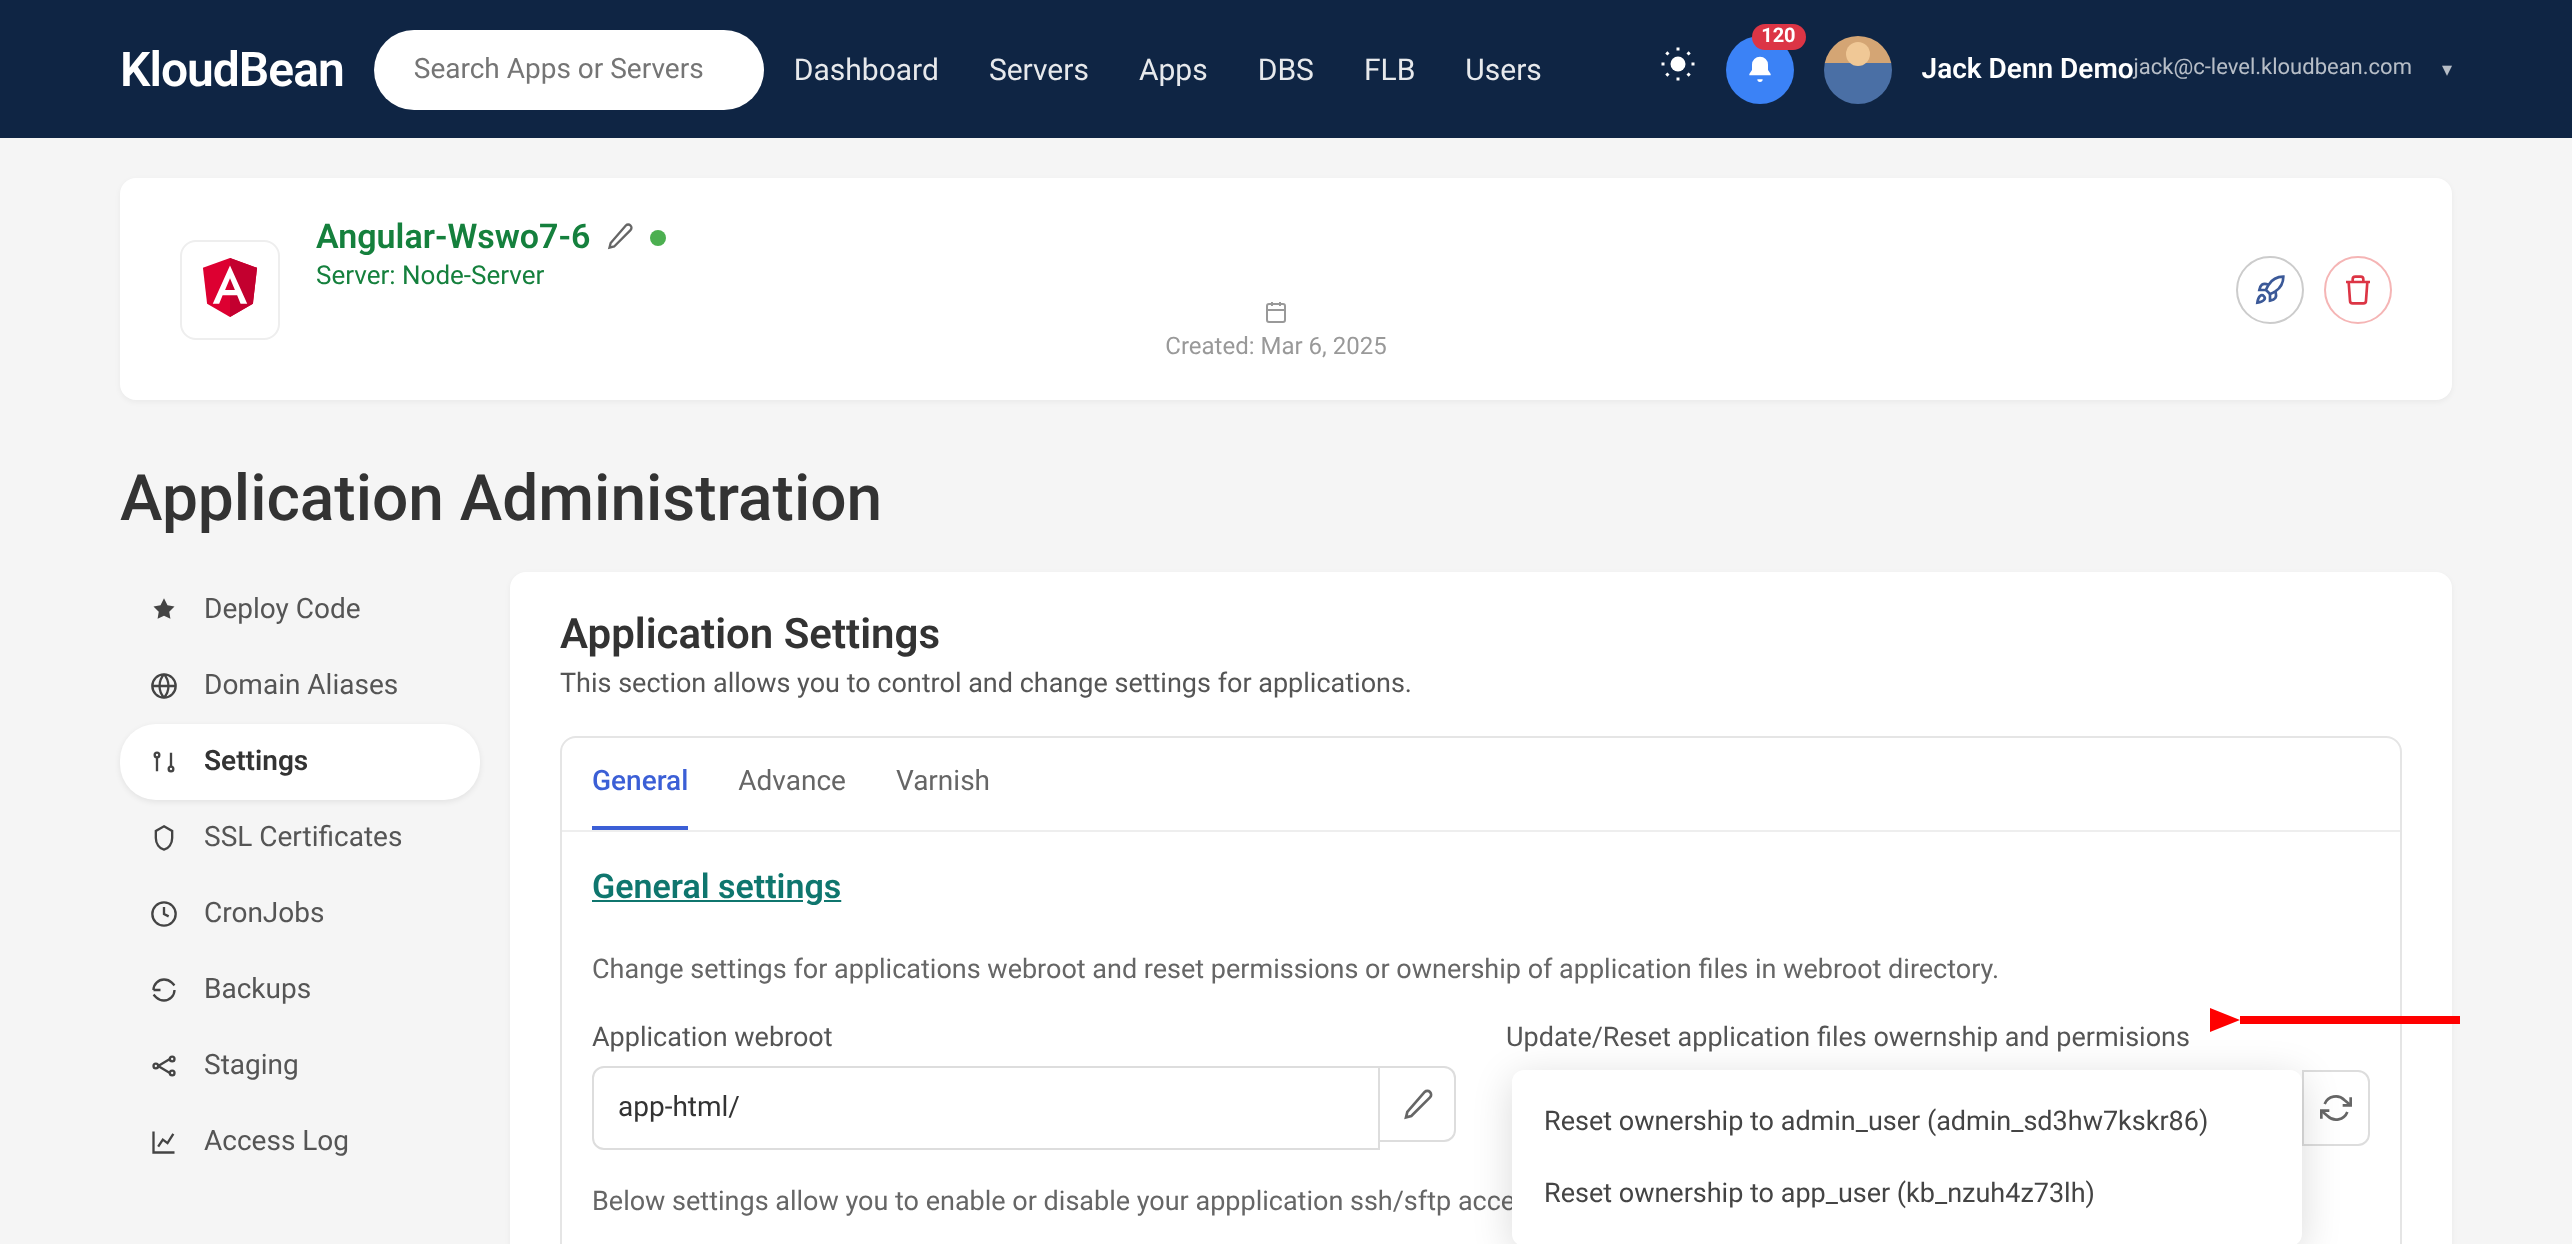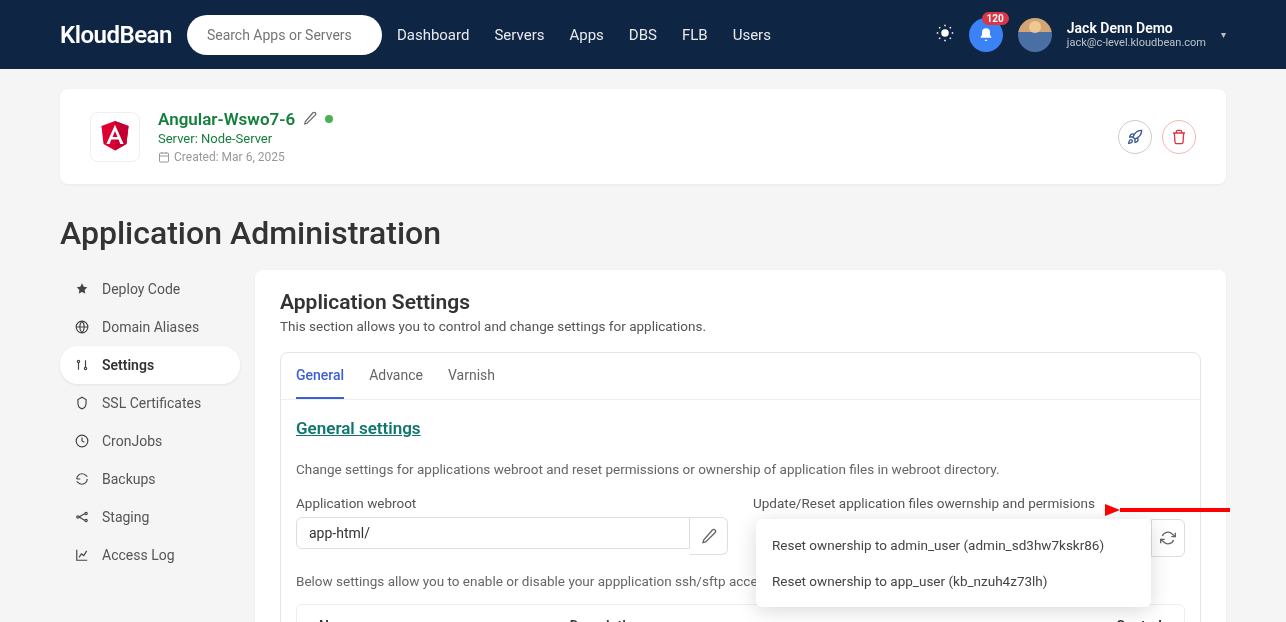--- a/index.html
+++ b/index.html
@@ -98,21 +98,20 @@
       top: 3px;
       left: 50%;
       transform: translateX(-50%);
       width: 12px;
       height: 12px;
       background: #f0c896;
       border-radius: 50%;
     }
     .user-info {
       display: flex;
-      flex-direction: column;
     }
     .user-name {
       color: white;
       font-size: 14px;
       font-weight: 600;
     }
     .user-email {
       color: rgba(255,255,255,0.7);
       font-size: 11px;
     }
@@ -176,20 +175,21 @@
       font-size: 13px;
       color: #15803d;
       margin-bottom: 4px;
     }
     .app-created {
       font-size: 12px;
       color: #999;
       display: flex;
       align-items: center;
       gap: 4px;
+      flex-direction: column;
     }
     .app-actions {
       display: flex;
       gap: 10px;
     }
     .action-btn {
       width: 34px;
       height: 34px;
       border-radius: 50%;
       border: 1px solid #ccc;
@@ -312,21 +312,21 @@
       font-size: 13.5px;
       color: #555;
       margin-bottom: 6px;
       display: block;
     }
     .input-group {
       display: flex;
     }
     .text-input {
       flex: 1;
-      height: 32px;
+      height: 42px;
       border: 1px solid #ddd;
       border-radius: 6px 0 0 6px;
       padding: 0 12px;
       font-size: 14px;
       color: #333;
       background: white;
     }
     .input-btn {
       width: 38px;
       height: 38px;

